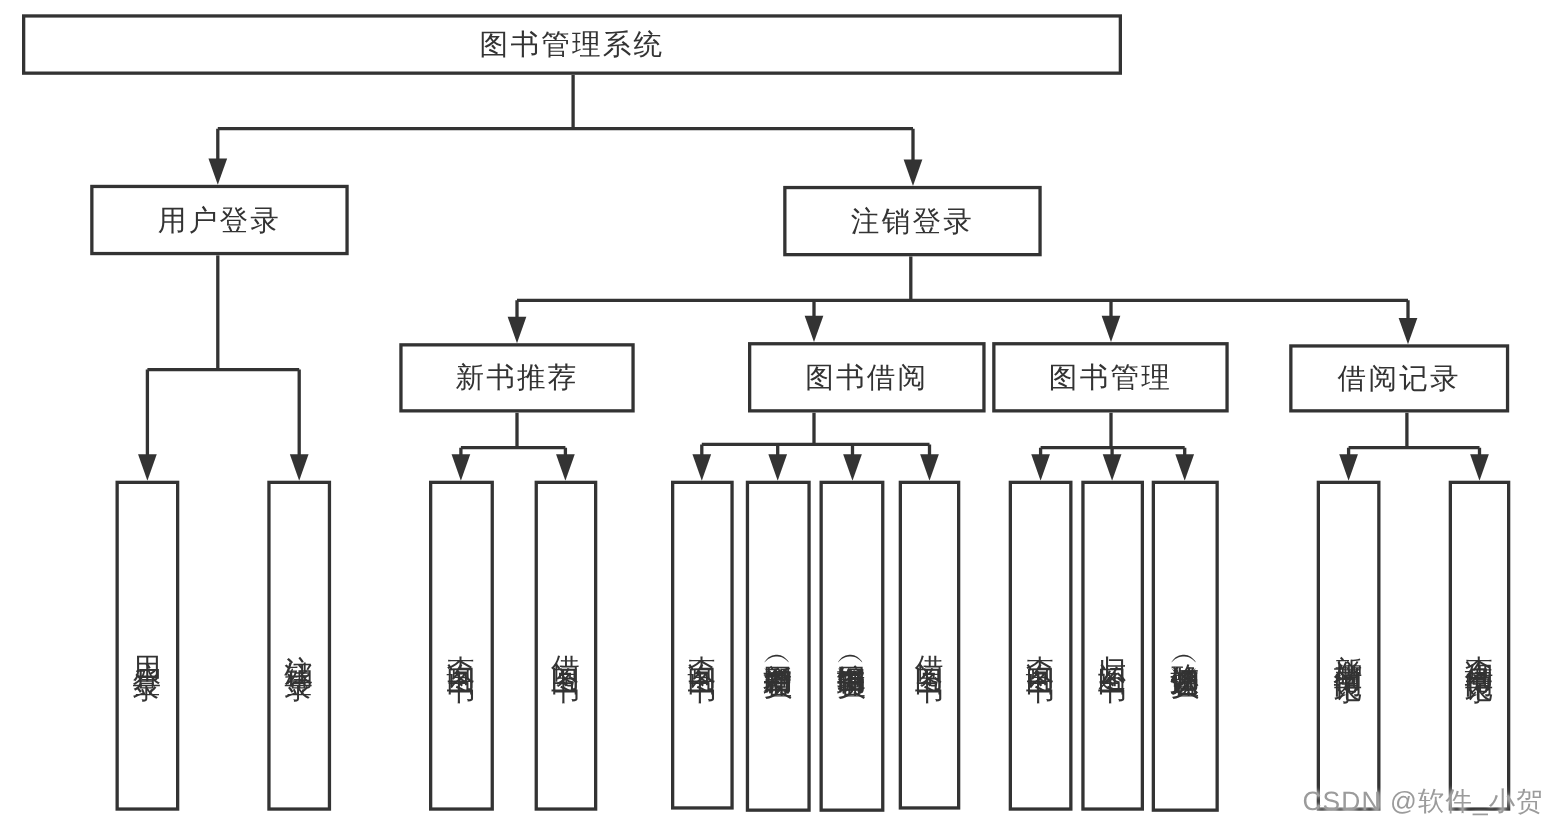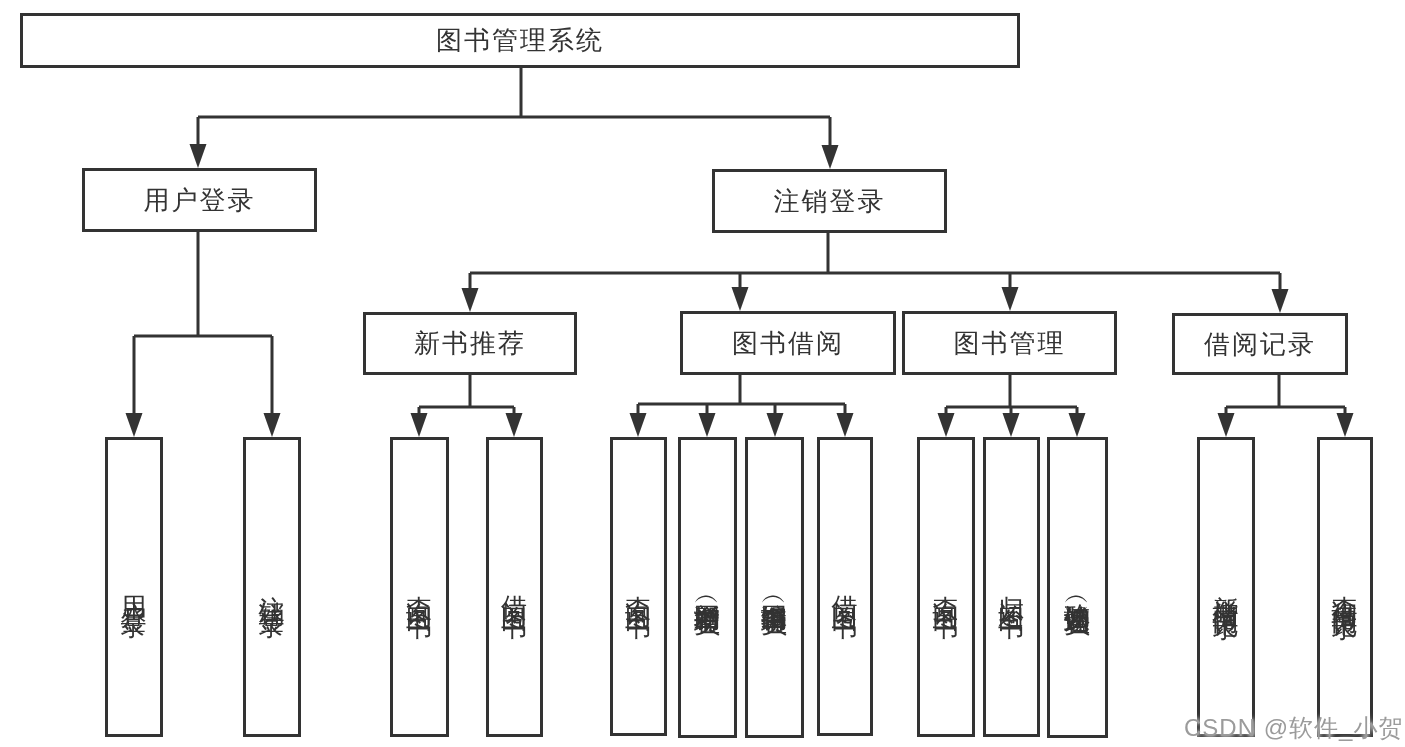--- a/index.html
+++ b/index.html
@@ -90,21 +90,21 @@
   </svg>
 
   <div class="box h" style="left:20px; top:13px; width:1000px; height:55px;">图书管理系统</div>
 
   <div class="box h" style="left:82px; top:168px; width:235px; height:64px;">用户登录</div>
   <div class="box h" style="left:712px; top:169px; width:235px; height:64px;">注销登录</div>
 
   <div class="box h" style="left:363px; top:312px; width:214px; height:63px;">新书推荐</div>
   <div class="box h" style="left:632px; top:311px; width:216px; height:64px;margin-left:48px;">图书借阅</div>
   <div class="box h" style="left:902px; top:311px; width:215px; height:64px;">图书管理</div>
-  <div class="box h" style="left:1172px; top:313px; width:176px; height:62px;">借阅记录</div>
+  <div class="box h" style="left:1172px; top:313px; width:200px; height:62px;">借阅记录</div>
 
   <div class="box v" style="left:105px; top:437px; width:58px; height:300px;">用户登录</div>
   <div class="box v" style="left:243px; top:437px; width:58px; height:300px;">注销登录</div>
 
   <div class="box v" style="left:390px; top:437px; width:59px; height:300px;">查询图书</div>
   <div class="box v" style="left:486px; top:437px; width:57px; height:300px;">借阅图书</div>
 
   <div class="box v" style="left:610px; top:437px; width:57px; height:299px;">查询图书</div>
   <div class="box v v-tight" style="left:678px; top:437px; width:59px; height:301px;">新增图书（管理员）</div>
   <div class="box v v-tight" style="left:745px; top:437px; width:59px; height:301px;">编辑图书（管理员）</div>

